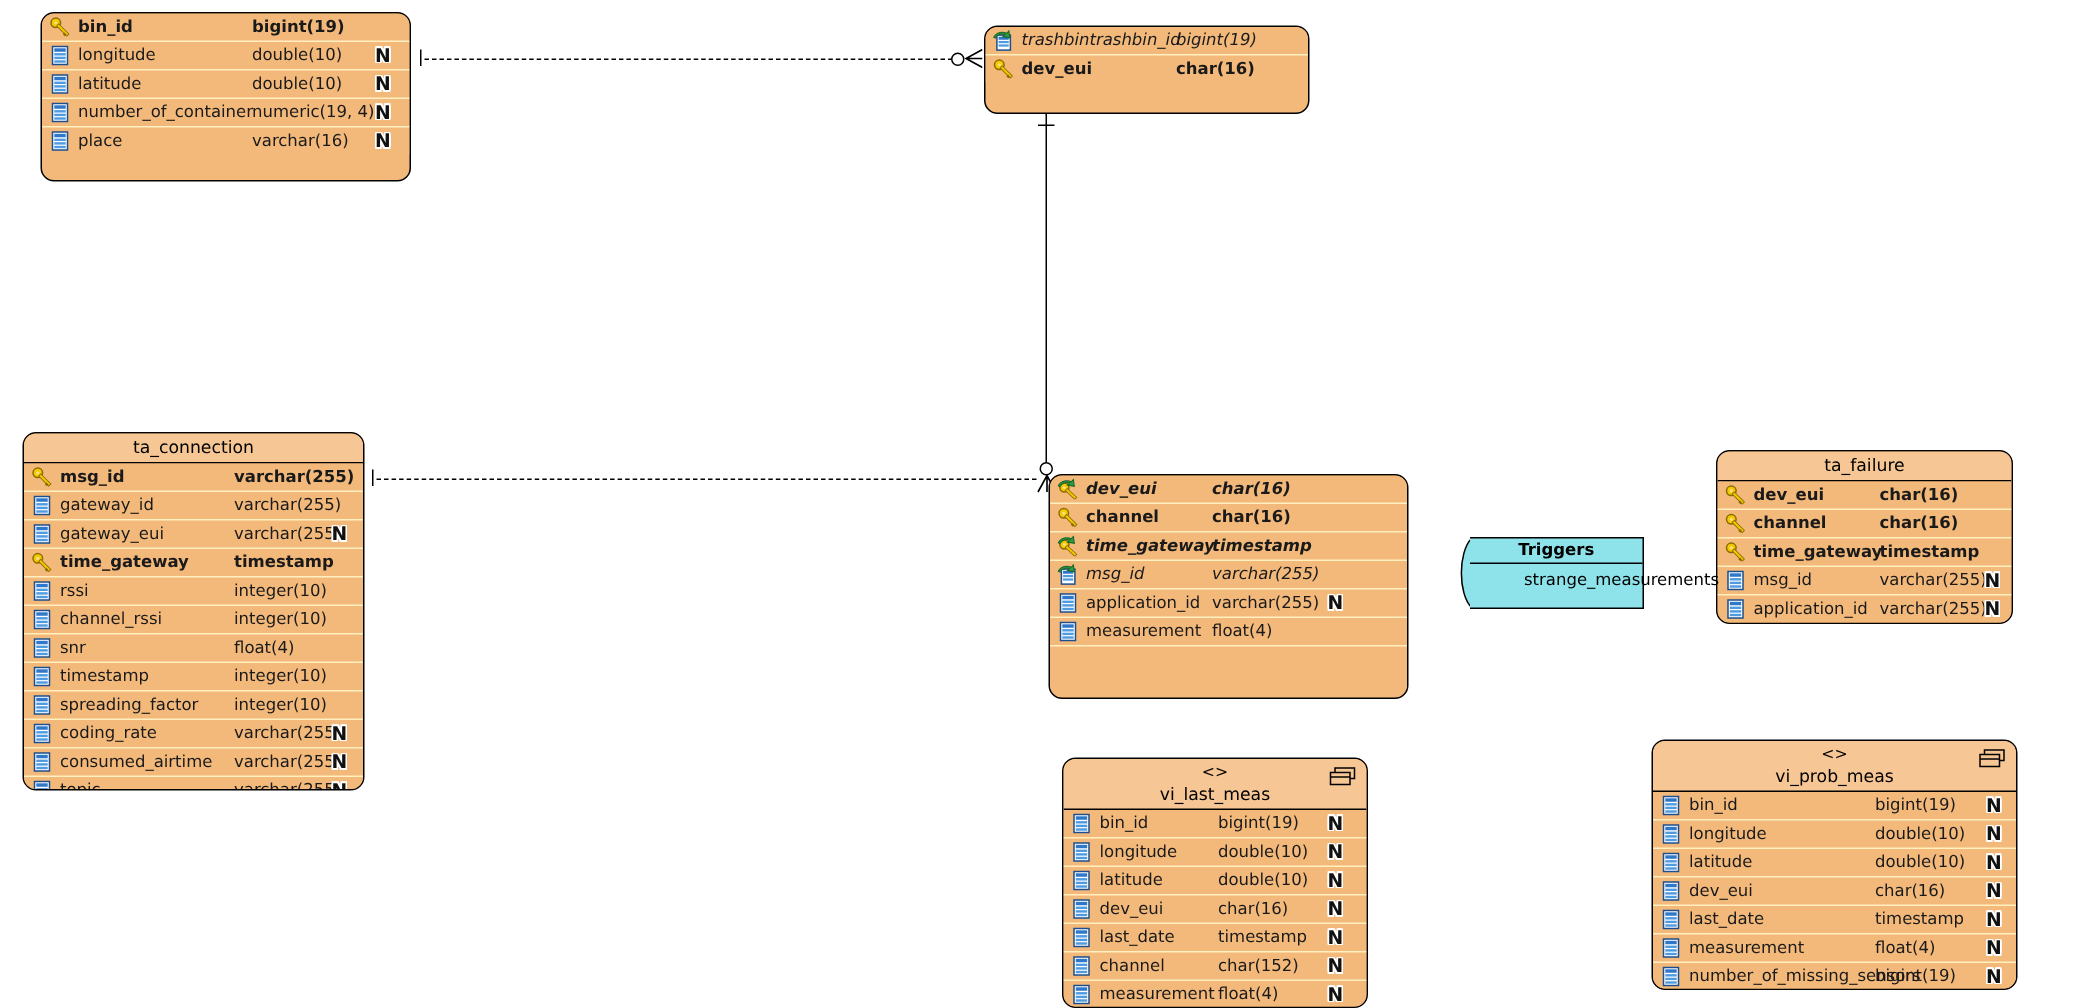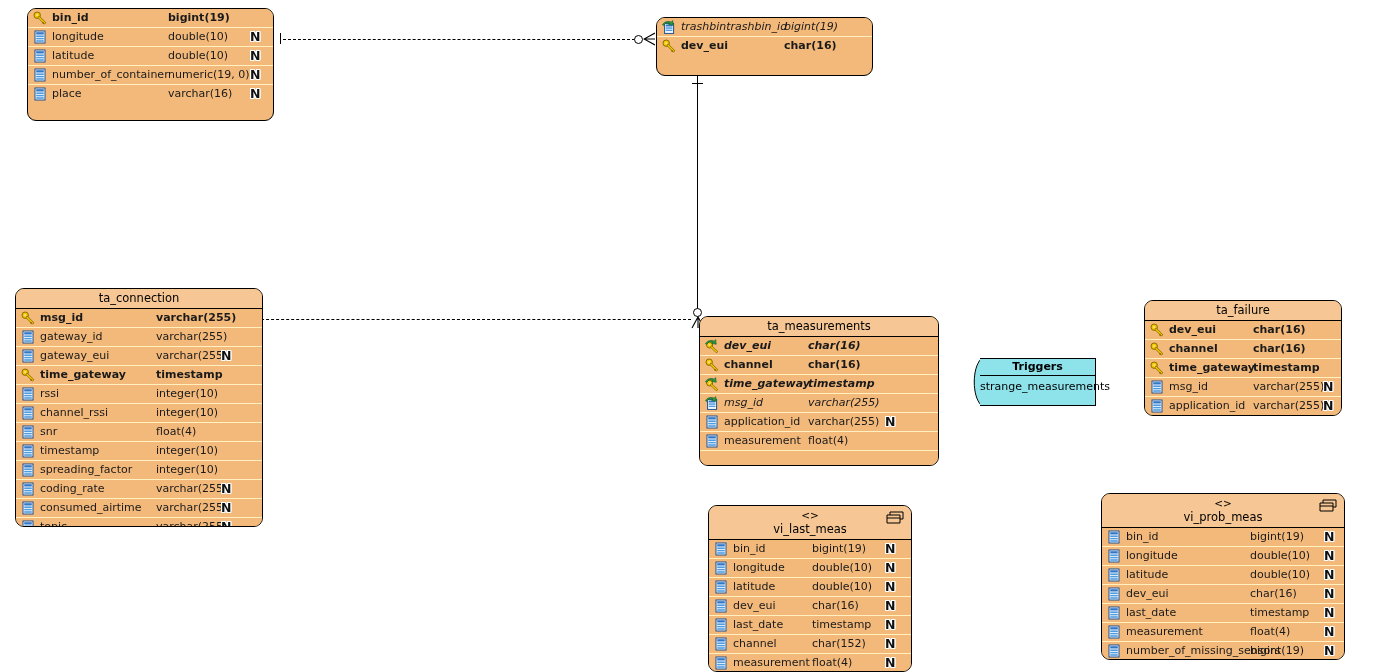--- a/index.html
+++ b/index.html
@@ -121,20 +121,21 @@
     color:#000;
     line-height:16px;
     border-bottom:1px solid #000;
   }
   .trig-item{
     text-align:center;
     font-size:11px;
     color:#000;
     line-height:18px;
     padding-top:2px;
+    margin-left:36px;
   }
 
   
   .conn{position:absolute;}
   .line-h{position:absolute;height:0;border-top:1px solid #000;}
   .line-h.dash{border-top:1px dashed #000;}
   .line-v{position:absolute;width:0;border-left:1px solid #000;}
   .tick{position:absolute;width:0;height:11px;border-left:1px solid #000;}
   .tick-h{position:absolute;height:0;width:11px;border-top:1px solid #000;}
   .circ{
@@ -215,21 +216,21 @@
           </div>
           <div class="row">
             <svg class="ico" viewBox="0 0 14 14">
               <rect x="2" y="1" width="10" height="12" fill="#ffffff" stroke="#1d4f8f" stroke-width="1"></rect>
               <rect x="3.2" y="2.2" width="7.6" height="2.3" fill="#2F77C9"></rect>
               <rect x="3.2" y="5.4" width="7.6" height="1.6" fill="#4E9BE0"></rect>
               <rect x="3.2" y="7.8" width="7.6" height="1.6" fill="#4E9BE0"></rect>
               <rect x="3.2" y="10.2" width="7.6" height="1.6" fill="#4E9BE0"></rect>
             </svg>
             <span class="cname">number_of_container</span>
-            <span class="ctype" style="left:140px">numeric(19, 0)</span>
+            <span class="ctype" style="left:140px">numeric(19, 4)</span>
             <span class="nullmark" style="left:222px">N</span>
           </div>
           <div class="row">
             <svg class="ico" viewBox="0 0 14 14">
               <rect x="2" y="1" width="10" height="12" fill="#ffffff" stroke="#1d4f8f" stroke-width="1"></rect>
               <rect x="3.2" y="2.2" width="7.6" height="2.3" fill="#2F77C9"></rect>
               <rect x="3.2" y="5.4" width="7.6" height="1.6" fill="#4E9BE0"></rect>
               <rect x="3.2" y="7.8" width="7.6" height="1.6" fill="#4E9BE0"></rect>
               <rect x="3.2" y="10.2" width="7.6" height="1.6" fill="#4E9BE0"></rect>
             </svg>
@@ -258,21 +259,21 @@
               <circle cx="4.2" cy="4.2" r="1.1" fill="#F7E08A"></circle>
               <path d="M6.2,6.4 L11.5,11.7" stroke="#8a6b00" stroke-width="2.6" stroke-linecap="square"></path>
               <path d="M6.2,6.4 L11.5,11.7" stroke="#F5C800" stroke-width="1.4" stroke-linecap="square"></path>
               <path d="M9.4,11.2 L10.8,12.6" stroke="#8a6b00" stroke-width="1.6"></path>
             </svg>
             <span class="cname">dev_eui</span>
             <span class="ctype" style="left:127px">char(16)</span>
           </div>
         </div>
       </div>
-      <div class="entity" style="left: 15px; top: 288px; width: 248px; height: 239px;">
+      <div class="entity" style="left: 15px; top: 288px; width: 228px; height: 239px;">
         <div class="ent-header">
           <span class="tname">ta_connection</span>
         </div>
         <div class="ent-body">
           <div class="row pk">
             <svg class="ico" viewBox="0 0 14 14">
               <circle cx="4.2" cy="4.2" r="3.2" fill="#F5C800" stroke="#8a6b00" stroke-width="1"></circle>
               <circle cx="4.2" cy="4.2" r="1.1" fill="#F7E08A"></circle>
               <path d="M6.2,6.4 L11.5,11.7" stroke="#8a6b00" stroke-width="2.6" stroke-linecap="square"></path>
               <path d="M6.2,6.4 L11.5,11.7" stroke="#F5C800" stroke-width="1.4" stroke-linecap="square"></path>
@@ -402,23 +403,20 @@
               <rect x="3.2" y="7.8" width="7.6" height="1.6" fill="#4E9BE0"></rect>
               <rect x="3.2" y="10.2" width="7.6" height="1.6" fill="#4E9BE0"></rect>
             </svg>
             <span class="cname">topic</span>
             <span class="ctype" style="left:140px">varchar(255)</span>
             <span class="nullmark" style="left:205px">N</span>
           </div>
         </div>
       </div>
       <div class="entity" style="left: 699px; top: 316px; width: 240px; height: 150px;">
-        <div class="ent-header">
-          <span class="tname">ta_measurements</span>
-        </div>
         <div class="ent-body">
           <div class="row fkpk">
             <svg class="ico" viewBox="0 0 14 14">
               <circle cx="4.6" cy="6.0" r="3.0" fill="#F5C800" stroke="#8a6b00" stroke-width="1"></circle>
               <circle cx="4.6" cy="6.0" r="1.0" fill="#F7E08A"></circle>
               <path d="M6.5,8.0 L11.5,12.6" stroke="#8a6b00" stroke-width="2.4" stroke-linecap="square"></path>
               <path d="M6.5,8.0 L11.5,12.6" stroke="#F5C800" stroke-width="1.3" stroke-linecap="square"></path>
               <path d="M0.5,4.8 C2.5,1.2 6.5,0.8 9.2,2.2 L10.6,0.6 L11.2,5.2 L6.6,4.4 L8.0,3.0 C5.8,2.2 3.0,2.8 1.6,5.4 Z" fill="#2E9B3F" stroke="#18652a" stroke-width="0.7"></path>
             </svg>
             <span class="cname">dev_eui</span>

